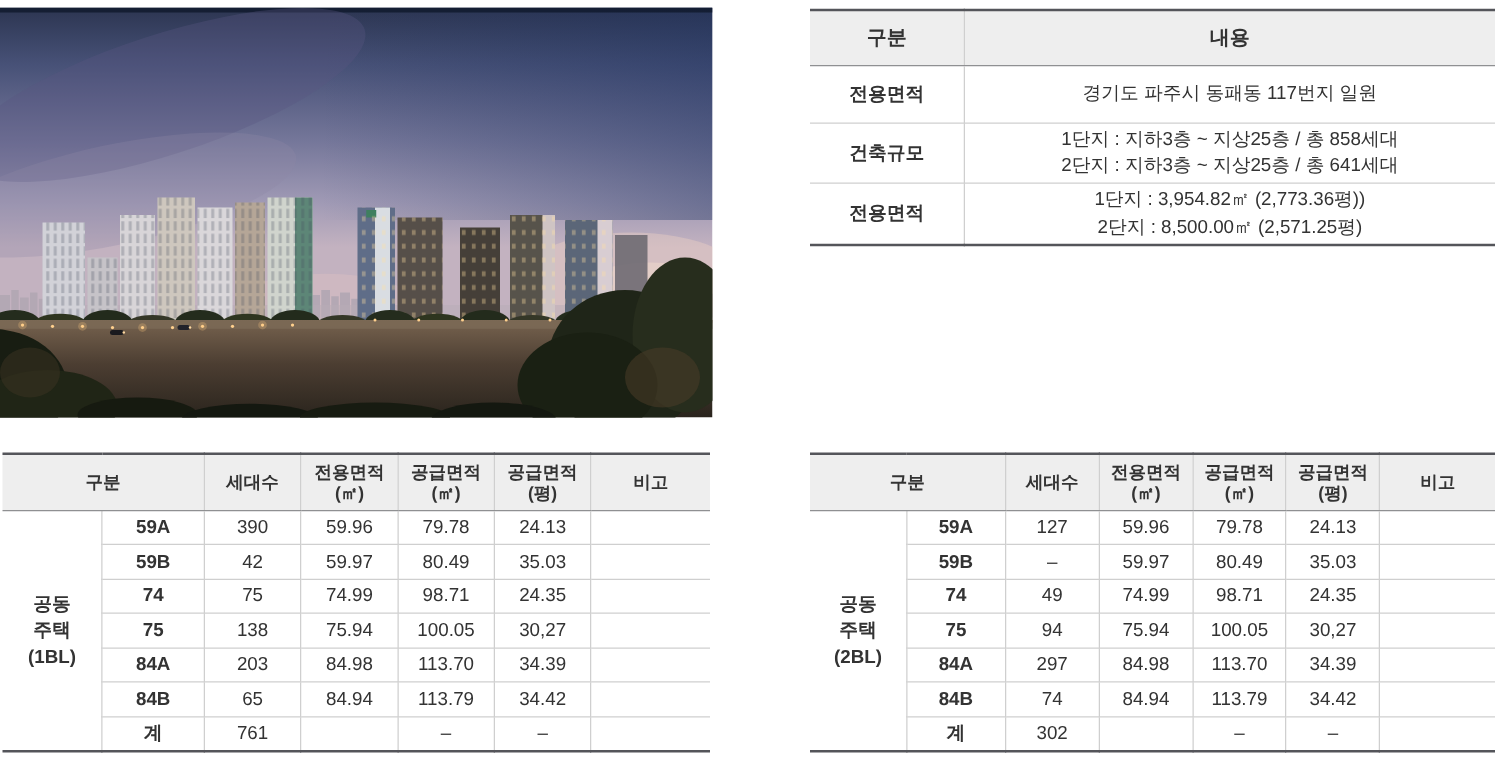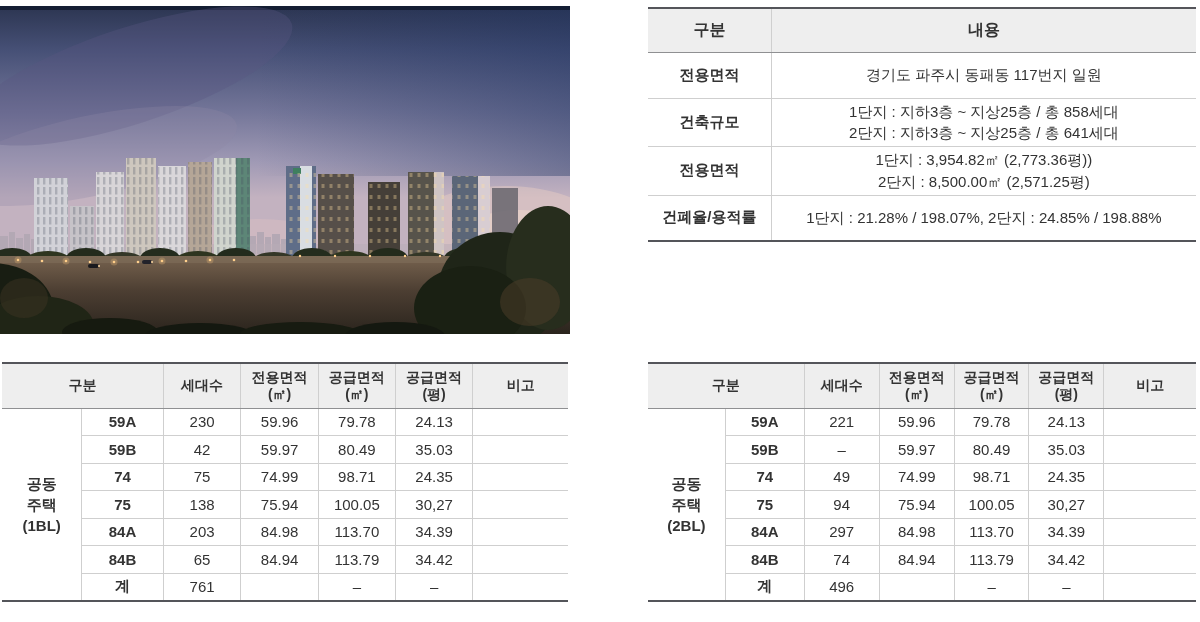--- a/index.html
+++ b/index.html
@@ -221,26 +221,20 @@
             <div>2단지 : 지하3층 ~ 지상25층 / 총 641세대</div>
       </td>
     </tr>
     <tr>
       <th>전용면적</th>
       <td>
         <div>1단지 : 3,954.82㎡ (2,773.36평))</div>
             <div>2단지 : 8,500.00㎡ (2,571.25평)</div>
       </td>
     </tr>
-    <tr>
-      <th>건폐율/용적률</th>
-      <td>
-            <div>1단지 : 21.28% / 198.07%, 2단지 : 24.85% / 198.88%</div>
-          </td>
-    </tr>
   </tbody>
     </table>
 
   <table class="tbl unit unit-left">
     <colgroup>
         <col style="width:14.1%">
         <col style="width:14.4%">
         <col style="width:13.7%">
         <col style="width:13.7%">
         <col style="width:13.6%">
@@ -265,21 +259,21 @@
           </th>
       <th>비고</th>
     </tr>
     <tr>
       <th class="grp" rowspan="7">
         <div>공동</div>
             <div>주택</div>
             <div>(1BL)</div>
       </th>
       <th class="typ">59A</th>
-      <td>230</td>
+      <td>390</td>
       <td>59.96</td>
       <td>79.78</td>
       <td>24.13</td>
       <td></td>
     </tr>
     <tr>
       <th class="typ">59B</th>
       <td>42</td>
       <td>59.97</td>
       <td>80.49</td>
@@ -357,21 +351,21 @@
           </th>
       <th>비고</th>
     </tr>
     <tr>
       <th class="grp" rowspan="7">
         <div>공동</div>
             <div>주택</div>
             <div>(2BL)</div>
       </th>
       <th class="typ">59A</th>
-      <td>221</td>
+      <td>127</td>
       <td>59.96</td>
       <td>79.78</td>
       <td>24.13</td>
       <td></td>
     </tr>
     <tr>
       <th class="typ">59B</th>
       <td>–</td>
       <td>59.97</td>
       <td>80.49</td>
@@ -405,21 +399,21 @@
     <tr>
       <th class="typ">84B</th>
       <td>74</td>
       <td>84.94</td>
       <td>113.79</td>
       <td>34.42</td>
       <td></td>
     </tr>
     <tr>
       <th class="typ">계</th>
-      <td>496</td>
+      <td>302</td>
       <td></td>
       <td>–</td>
       <td>–</td>
       <td></td>
     </tr>
   </tbody>
     </table>
 
 </div>
 

